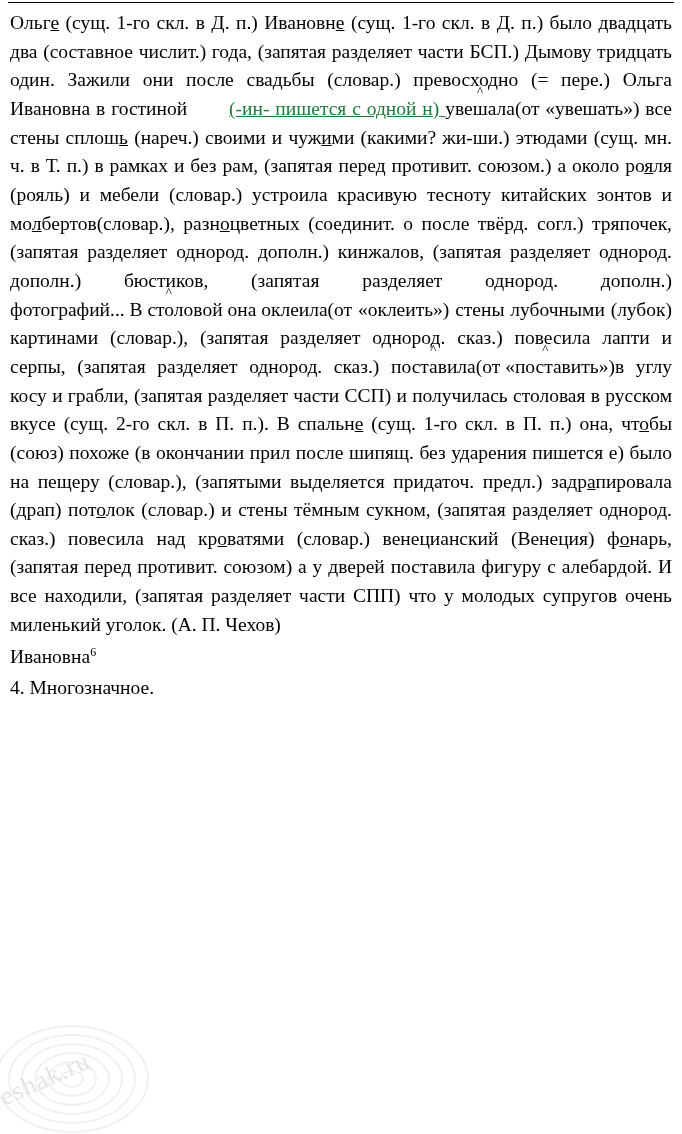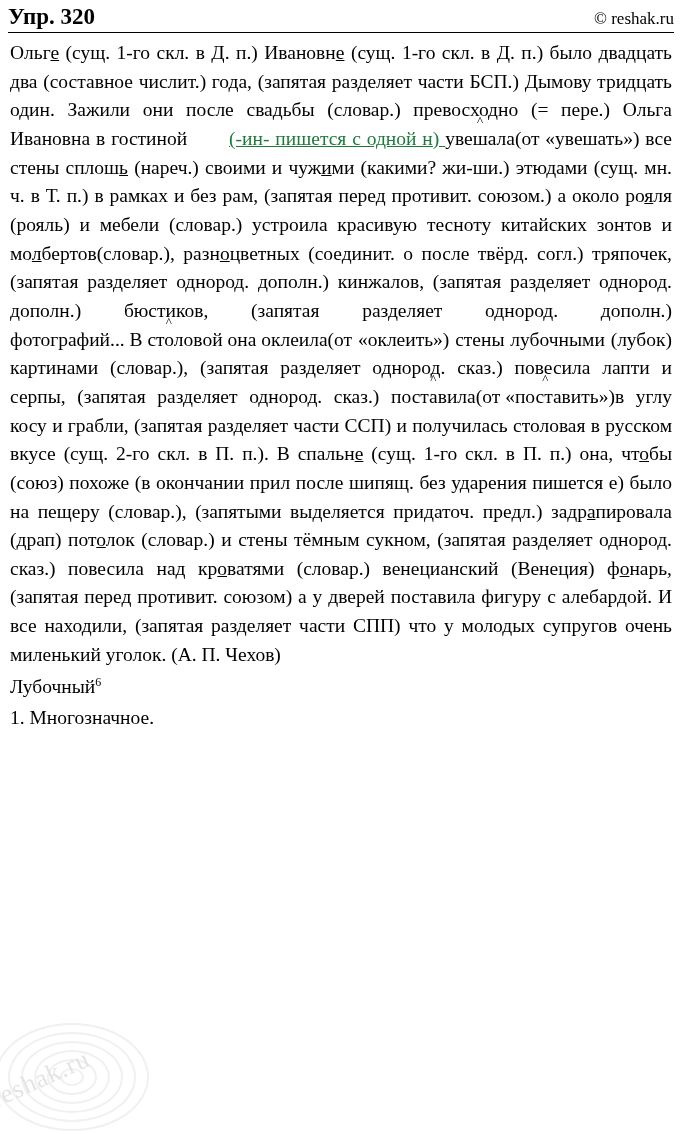--- a/index.html
+++ b/index.html
@@ -133,29 +133,25 @@
       <span style="width:150px;height:104px;"></span>
       <span style="width:124px;height:86px;"></span>
       <span style="width:98px;height:68px;"></span>
       <span style="width:72px;height:50px;"></span>
       <span style="width:46px;height:32px;"></span>
       <span style="width:20px;height:14px;"></span>
     </div>
     <div class="wm-text">reshak.ru</div>
   </div>
 
-  <div class="header">
-    <div class="header-title">Упр. 320</div>
-    <div class="header-site">© reshak.ru</div>
-  </div>
   <hr class="rule">
 
   <div class="body-text">
     <p class="para" id="exercise-paragraph"><span>Ольг</span><span class="u">е</span><span class="em"> (сущ. 1-го скл. в Д. п.) </span><span>Ивановн</span><span class="u">е</span><span class="em"> (сущ. 1-го скл. в Д. п.) </span><span>было двадцать два </span><span class="em">(составное числит.) </span><span>года, </span><span class="em">(запятая разделяет части БСП.) </span><span>Дымову тридцать один. Зажили они после сва</span><span class="u">д</span><span>ьбы </span><span class="em">(словар.) </span><span>превосходно </span><span class="em">(= пере.) </span><span>Ольга Ивановна в гостиной </span><span class="em green u">(-ин- пишется с одной н) </span><span class="caret-wrap"><span>увешала </span><span class="caret">^</span></span><span class="em">(от «увешать») </span><span>все стены сплош</span><span class="u">ь</span><span class="em"> (нареч.) </span><span>своими и чуж</span><span class="u">и</span><span>ми </span><span class="em">(какими? жи-ши.) </span><span>этюдами </span><span class="em">(сущ. мн. ч. в Т. п.) </span><span>в рамках и без рам, </span><span class="em">(запятая перед противит. союзом.) </span><span>а около ро</span><span class="u">я</span><span>ля </span><span class="em">(рояль) </span><span>и мебели </span><span class="em">(словар.) </span><span>устроила красивую тесноту китайских зонтов и мо</span><span class="u">л</span><span>бертов</span><span class="em">(словар.), </span><span>разн</span><span class="u">о</span><span>цветных </span><span class="em">(соединит. о после твёрд. согл.) </span><span>тряпочек, </span><span class="em">(запятая разделяет однород. дополн.) </span><span>кинжалов, </span><span class="em">(запятая разделяет однород. дополн.) </span><span>бюстиков, </span><span class="em">(запятая разделяет однород. дополн.) </span><span class="caret-wrap"><span>фотографий... В столовой она оклеила </span><span class="caret">^</span></span><span class="em">(от «оклеить») </span><span>стены лубочными </span><span class="em">(лубок) </span><span>картинами </span><span class="em">(словар.), </span><span class="em">(запятая разделяет однород. сказ.) </span><span>повесила лапти и серпы, </span><span class="em">(запятая разделяет однород. сказ.) </span><span class="caret-wrap"><span>поставила </span><span class="caret">^</span></span><span class="caret-wrap"><span class="em">(от «поставить») </span><span class="caret">^</span></span><span>в углу косу и грабли, </span><span class="em">(запятая разделяет части ССП) </span><span>и получилась столовая в русском вкусе </span><span class="em">(сущ. 2-го скл. в П. п.). </span><span>В спальн</span><span class="u">е</span><span class="em"> (сущ. 1-го скл. в П. п.) </span><span>она, чт</span><span class="u">о</span><span>бы </span><span class="em">(союз) </span><span>похоже </span><span class="em">(в окончании прил после шипящ. без ударения пишется е) </span><span>было на пещеру </span><span class="em">(словар.), </span><span class="em">(запятыми выделяется придаточ. предл.) </span><span>задр</span><span class="u">а</span><span>пировала </span><span class="em">(драп) </span><span>пот</span><span class="u">о</span><span>лок </span><span class="em">(словар.) </span><span>и стены тёмным сукном, </span><span class="em">(запятая разделяет однород. сказ.) </span><span>повесила над кр</span><span class="u">о</span><span>ватями </span><span class="em">(словар.) </span><span>венецианский </span><span class="em">(Венеция) </span><span>ф</span><span class="u">о</span><span>нарь, </span><span class="em">(запятая перед противит. союзом) </span><span>а у дверей поставила фигуру с алебардой. И все находили, </span><span class="em">(запятая разделяет части СПП) </span><span>что у молодых супругов очень миленький уголок. (А. П. Чехов)</span></p>
 
     <p class="para footnote">
-      <span>Лубочный</span><span class="sup">6</span>
+      <span>Ивановна</span><span class="sup">6</span>
     </p>
 
-    <p class="para">1. Многозначное.</p>
+    <p class="para">4. Многозначное.</p>
   </div>
 
 </div>
 
 </body></html>

